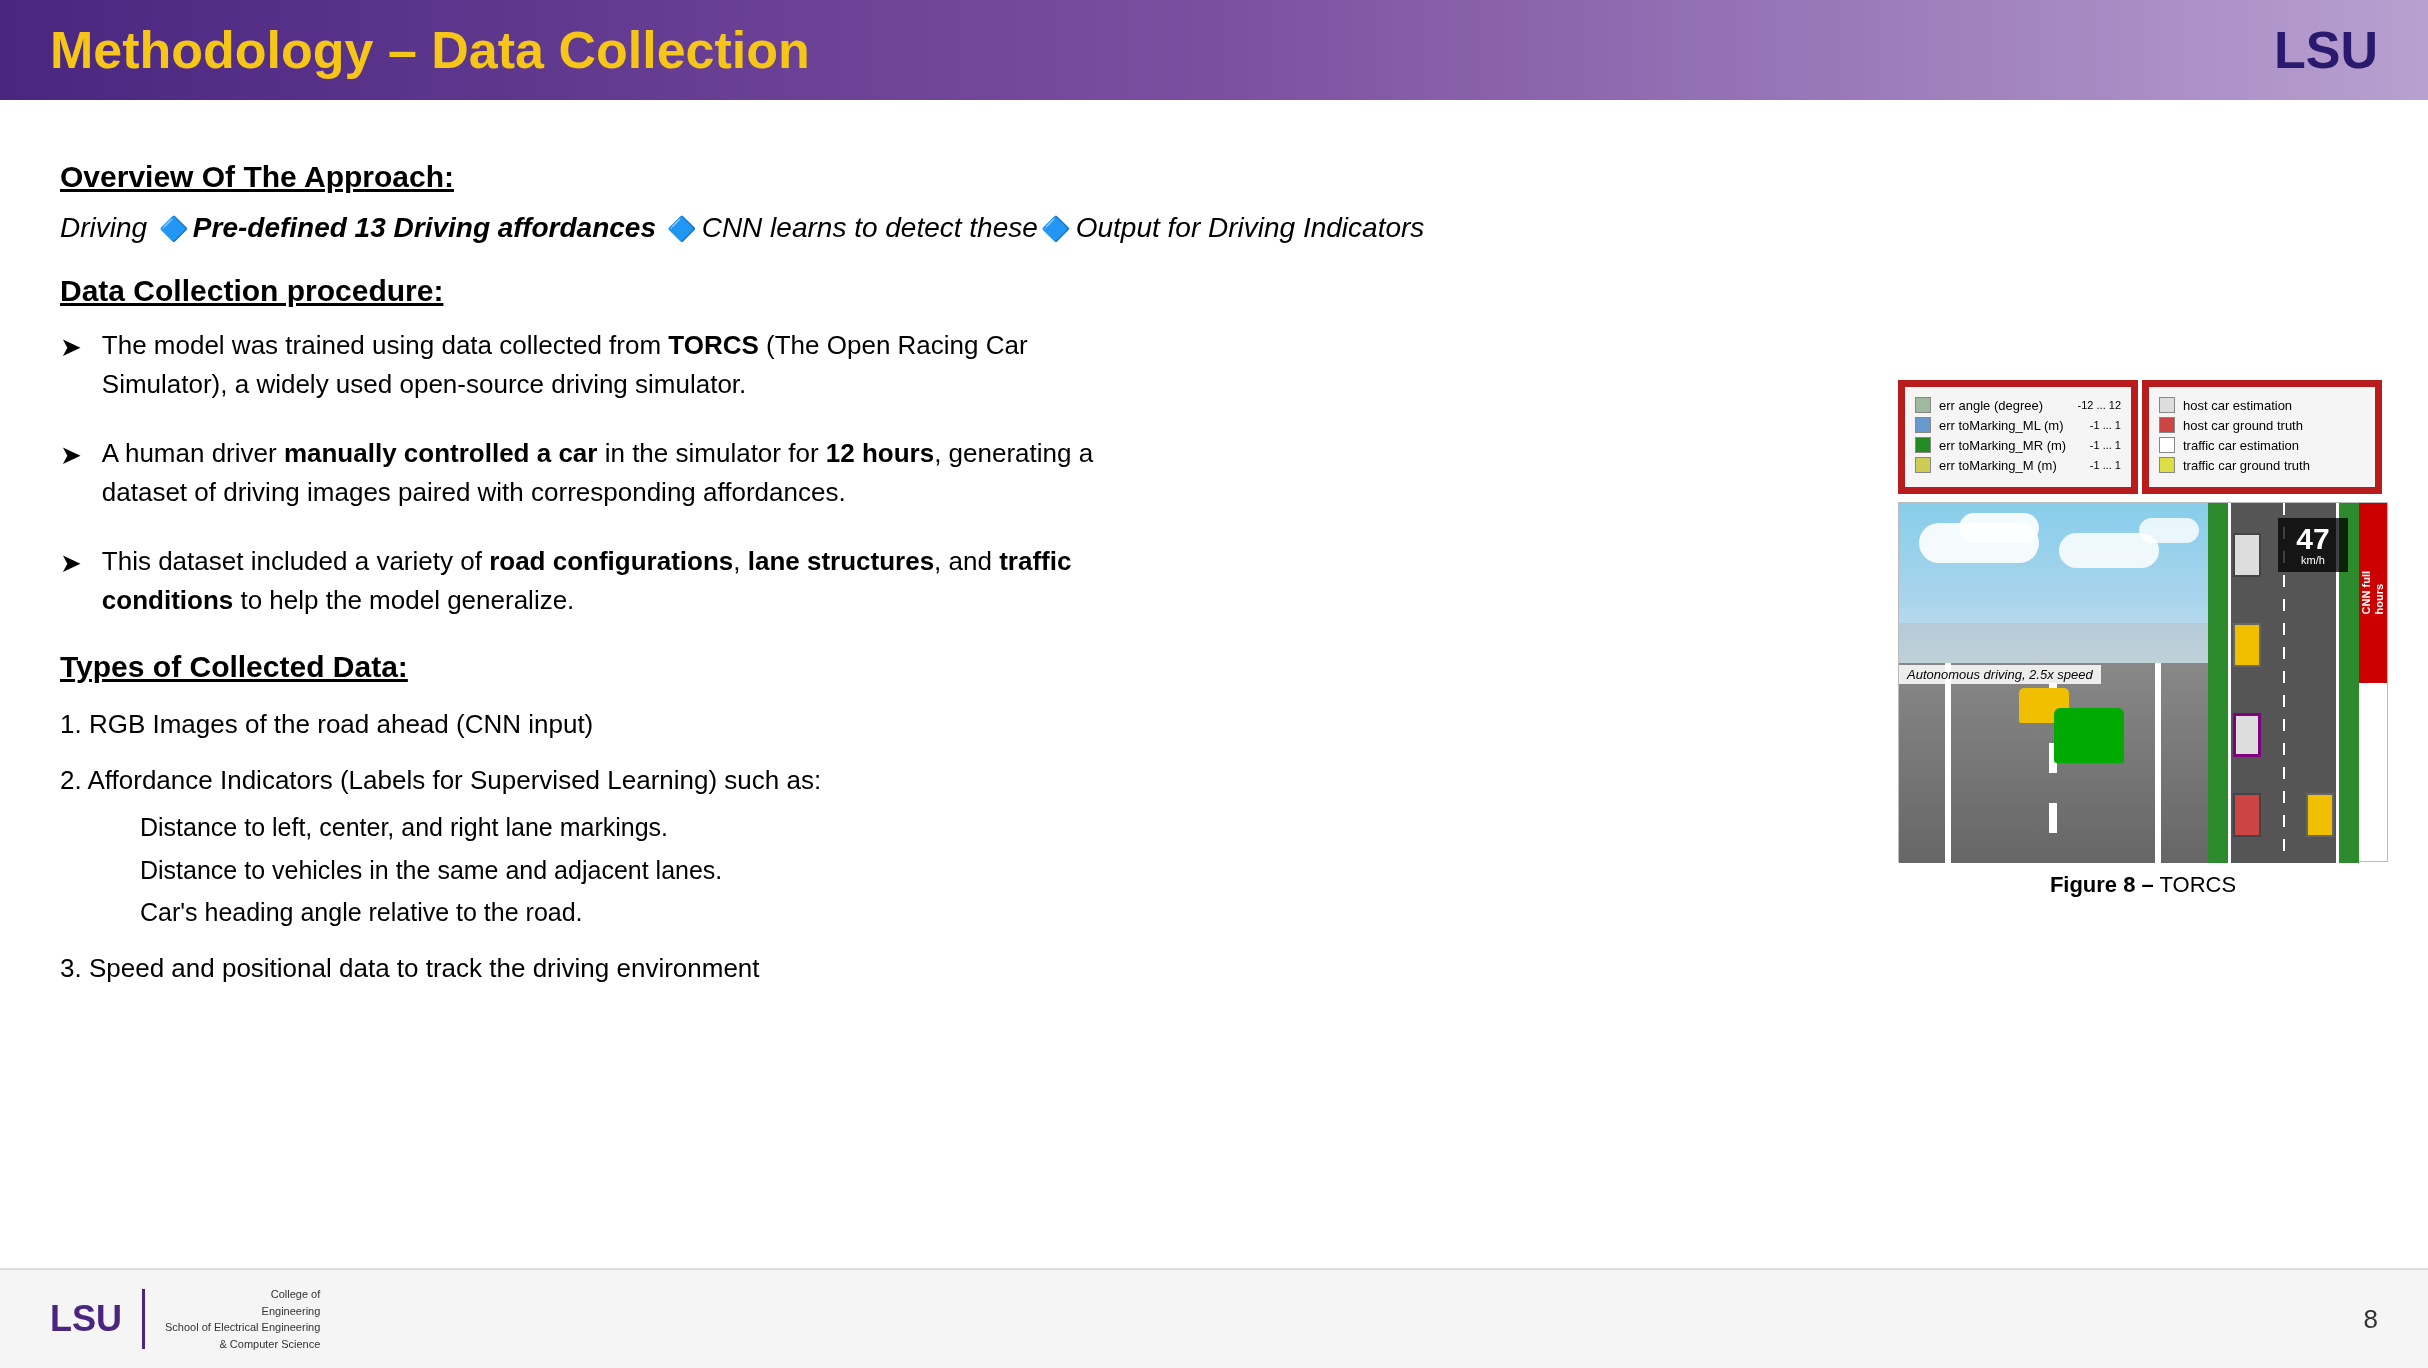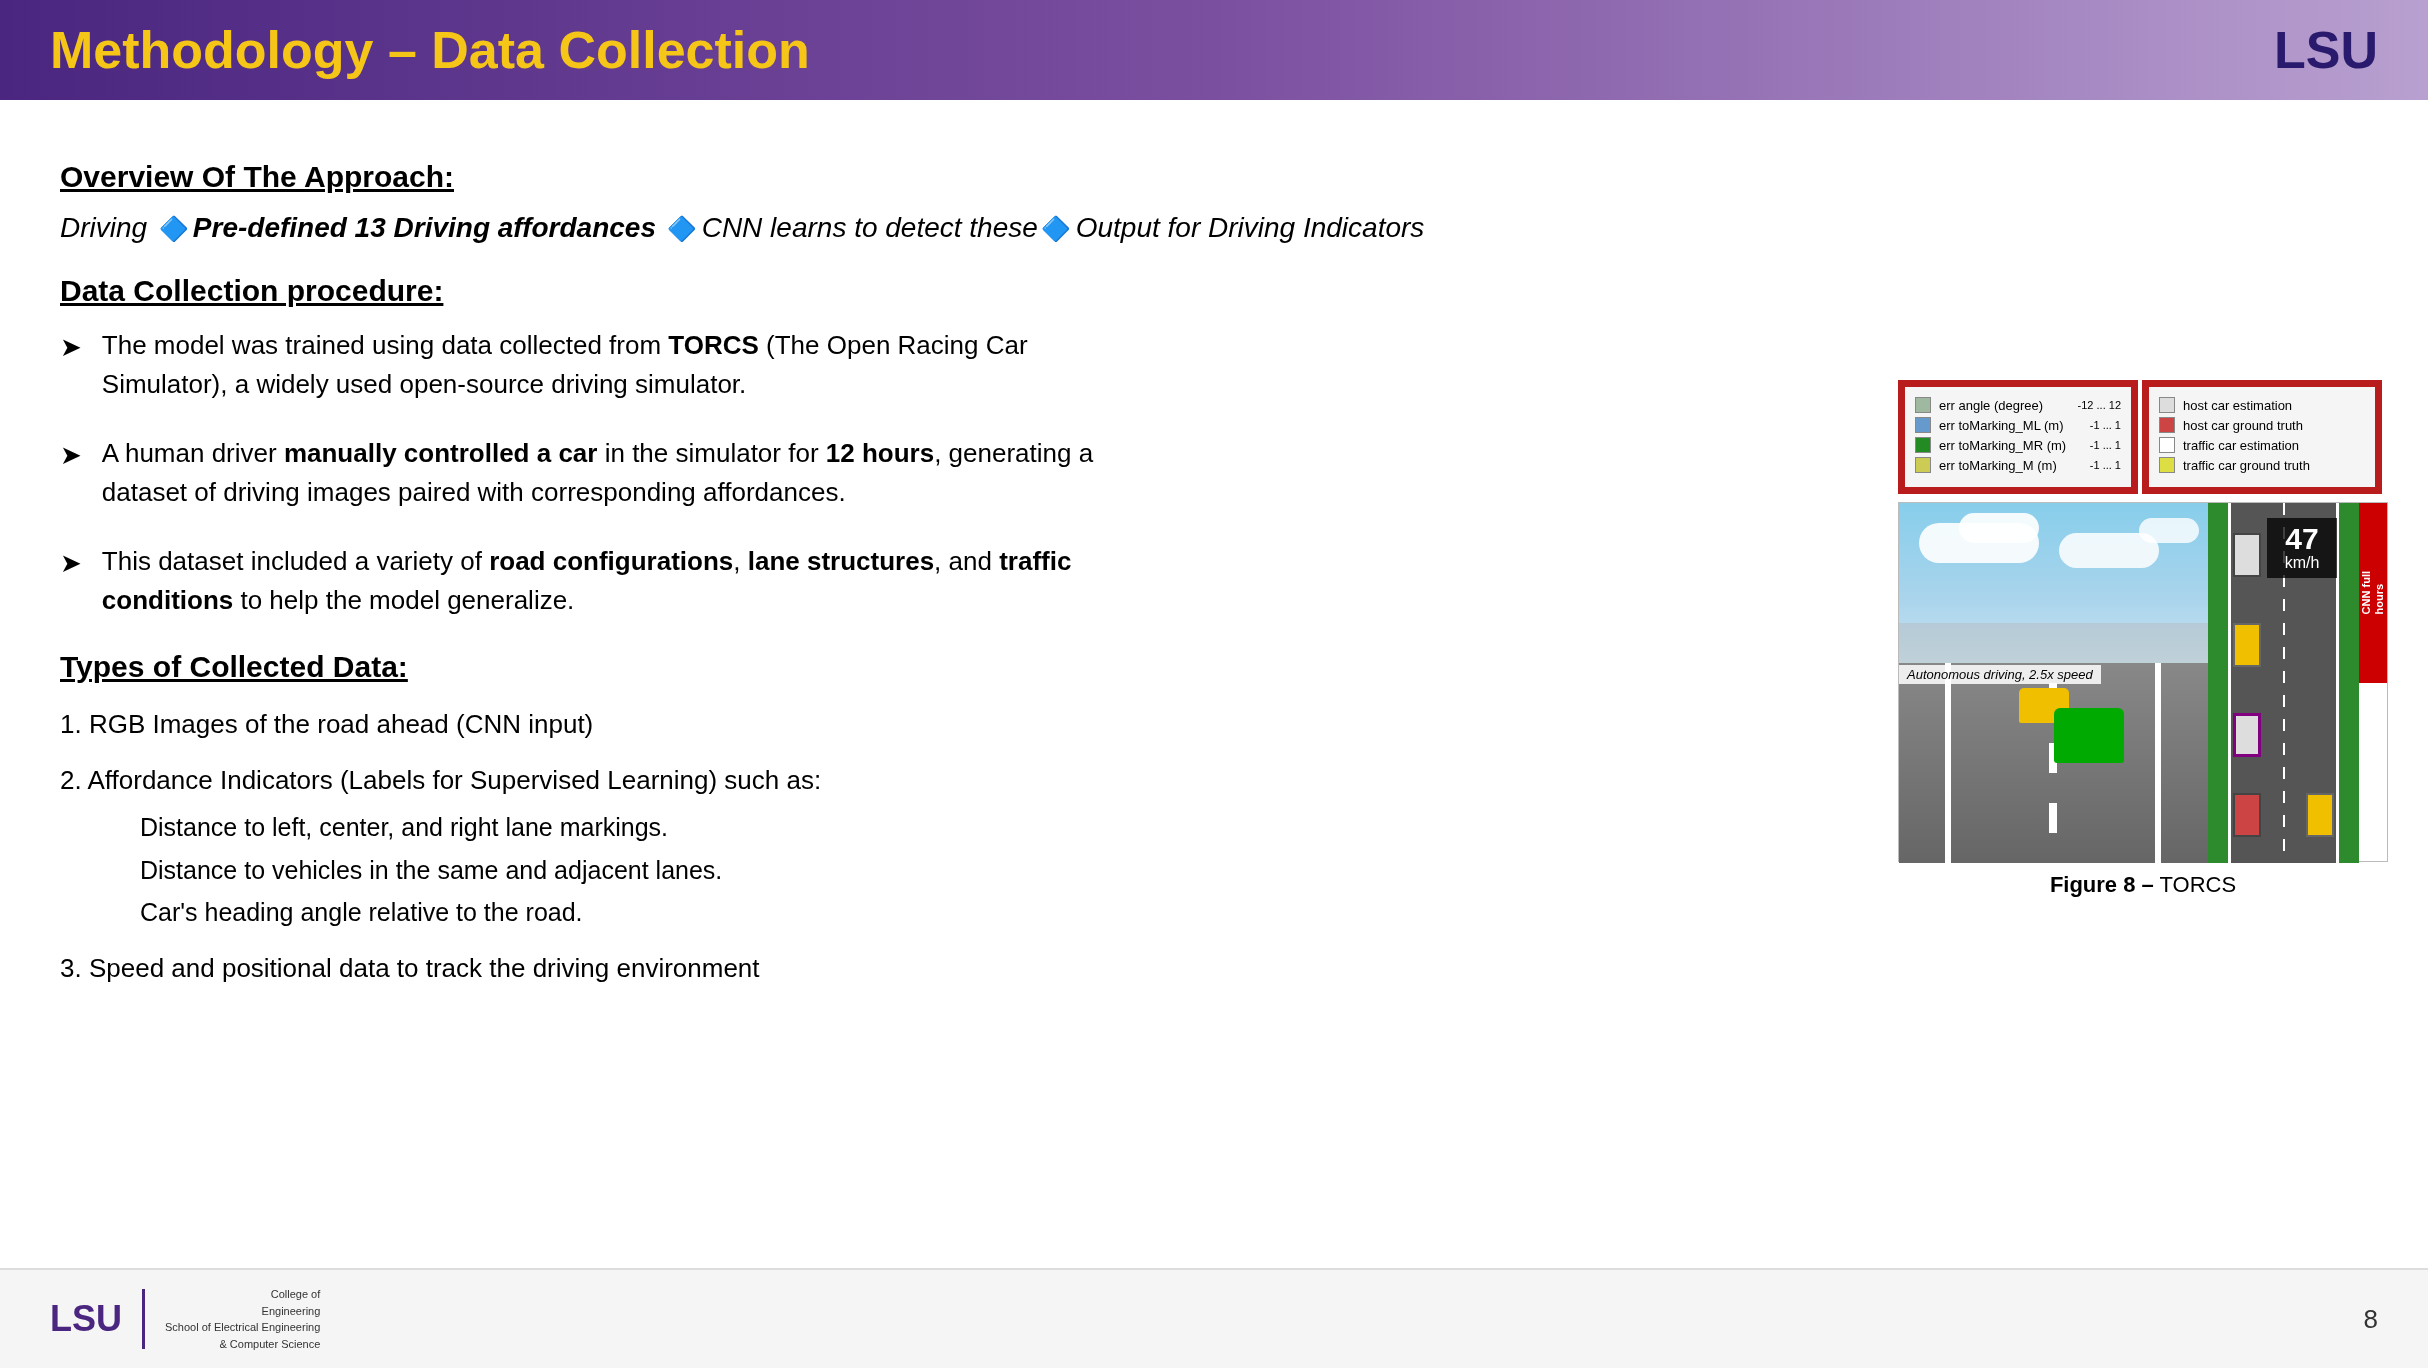--- a/index.html
+++ b/index.html
@@ -165,21 +165,21 @@
     .fig-legend-swatch {
       width: 16px;
       height: 16px;
       border: 1px solid #888;
       flex-shrink: 0;
     }
 
     .speed-widget {
       position: absolute;
       top: 15px;
-      right: 22px;
+      right: 11px;
       width: 70px;
       background: rgba(0,0,0,0.75);
       text-align: center;
       padding: 6px 16px;
       z-index: 10;
     }
   </style>
 </head>
 <body>
 
@@ -325,21 +325,21 @@
 
           <div style="position:absolute; top:210px; left:5px; width:28px; height:44px; background:#ddd; border:3px solid #800080;"></div>
 
           <div style="position:absolute; top:290px; left:5px; width:28px; height:44px; background:#cc4444; border:2px solid #444;"></div>
 
           <div style="position:absolute; top:290px; right:5px; width:28px; height:44px; background:#f0c000; border:2px solid #666;"></div>
         </div>
 
         <div class="speed-widget">
           <div style="font-size:30px; font-weight:bold; color:white; line-height:1;">47</div>
-          <div style="font-size:16px; color:white;">km/h</div>
+          <div style="font-size:11px; color:white;">km/h</div>
         </div>
       </div>
     </div>
 
   </div>
 
   <div style="text-align:center; font-size:22px; margin-top:10px;">
     <span style="font-weight:bold;">Figure 8 –</span>
     <span> TORCS</span>
   </div>

